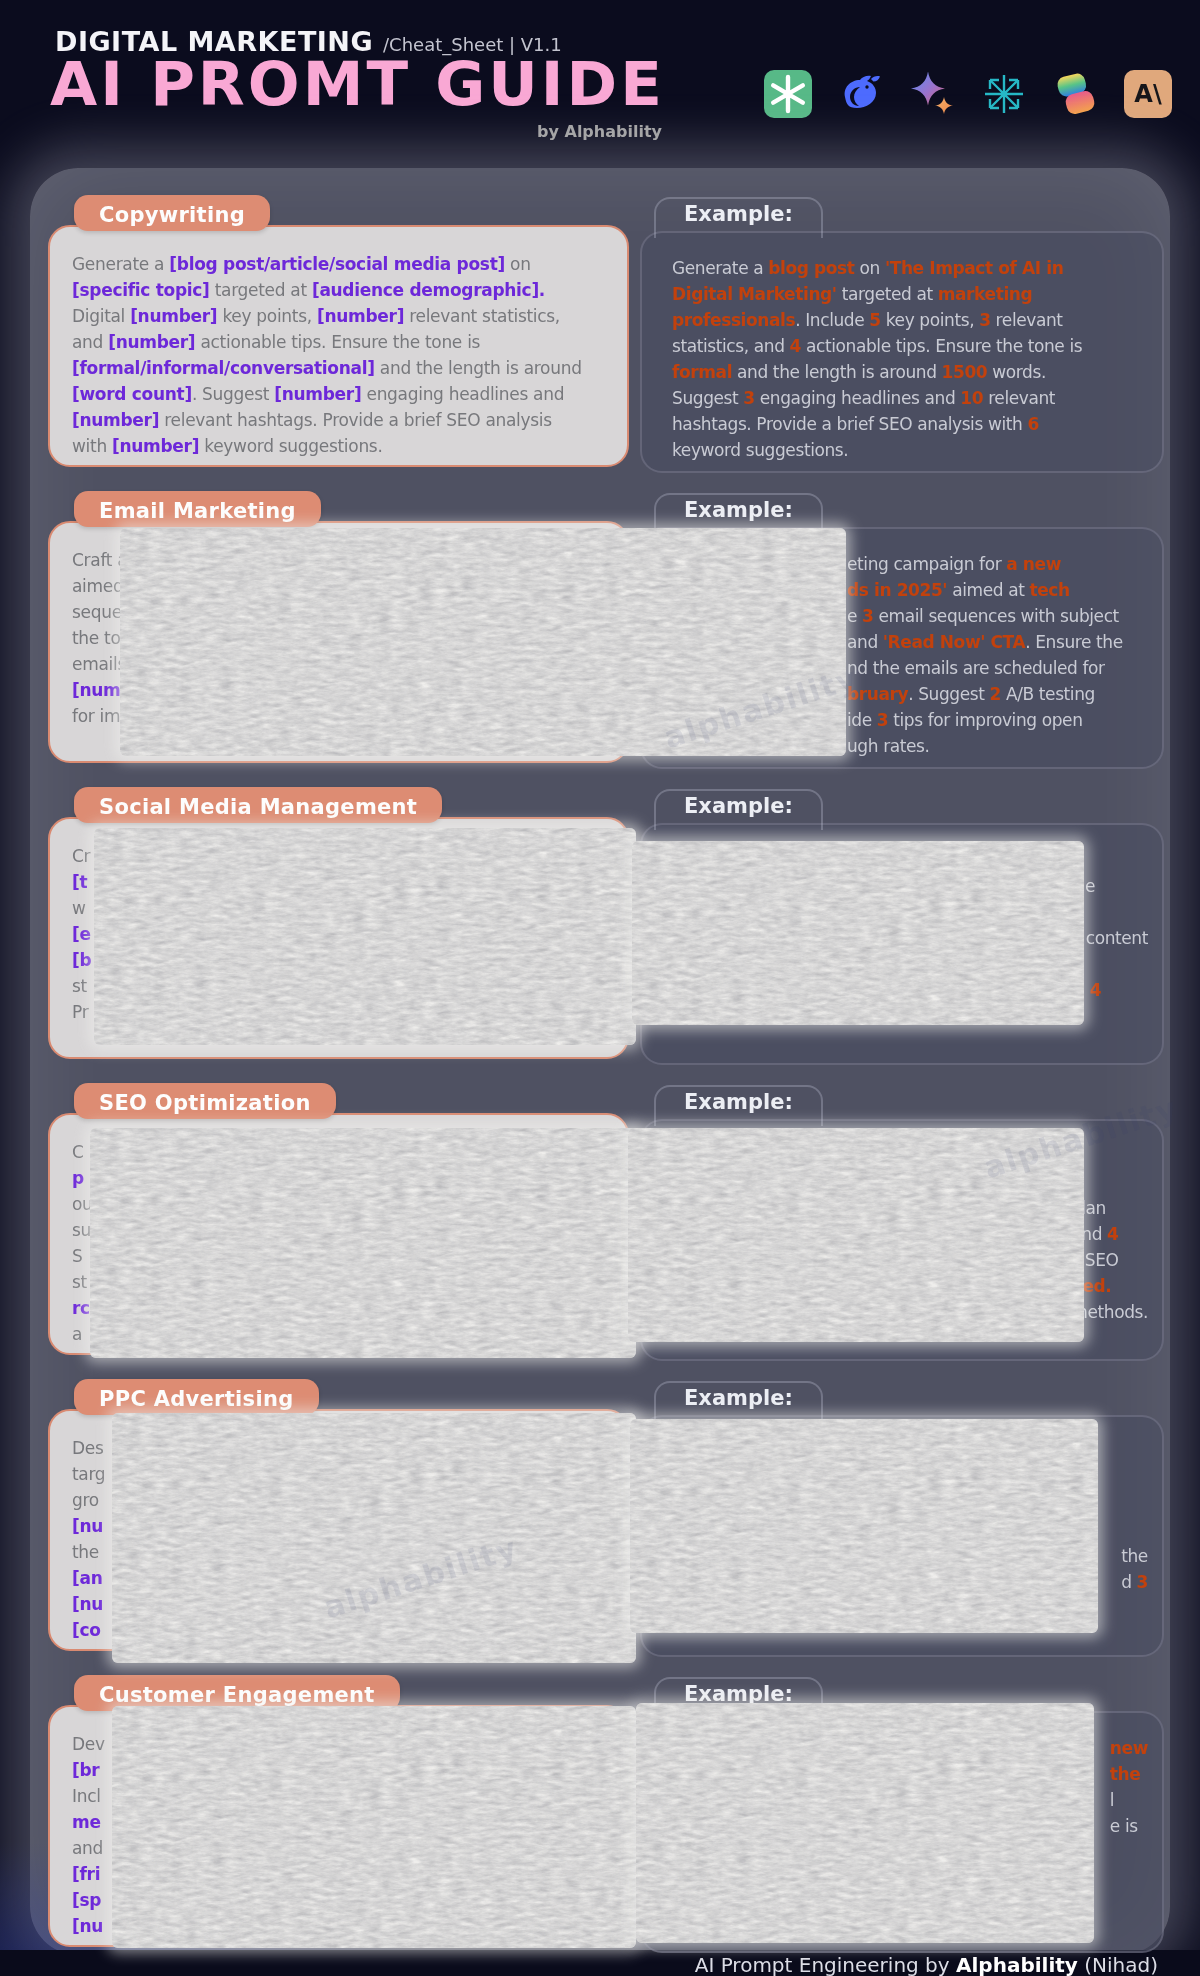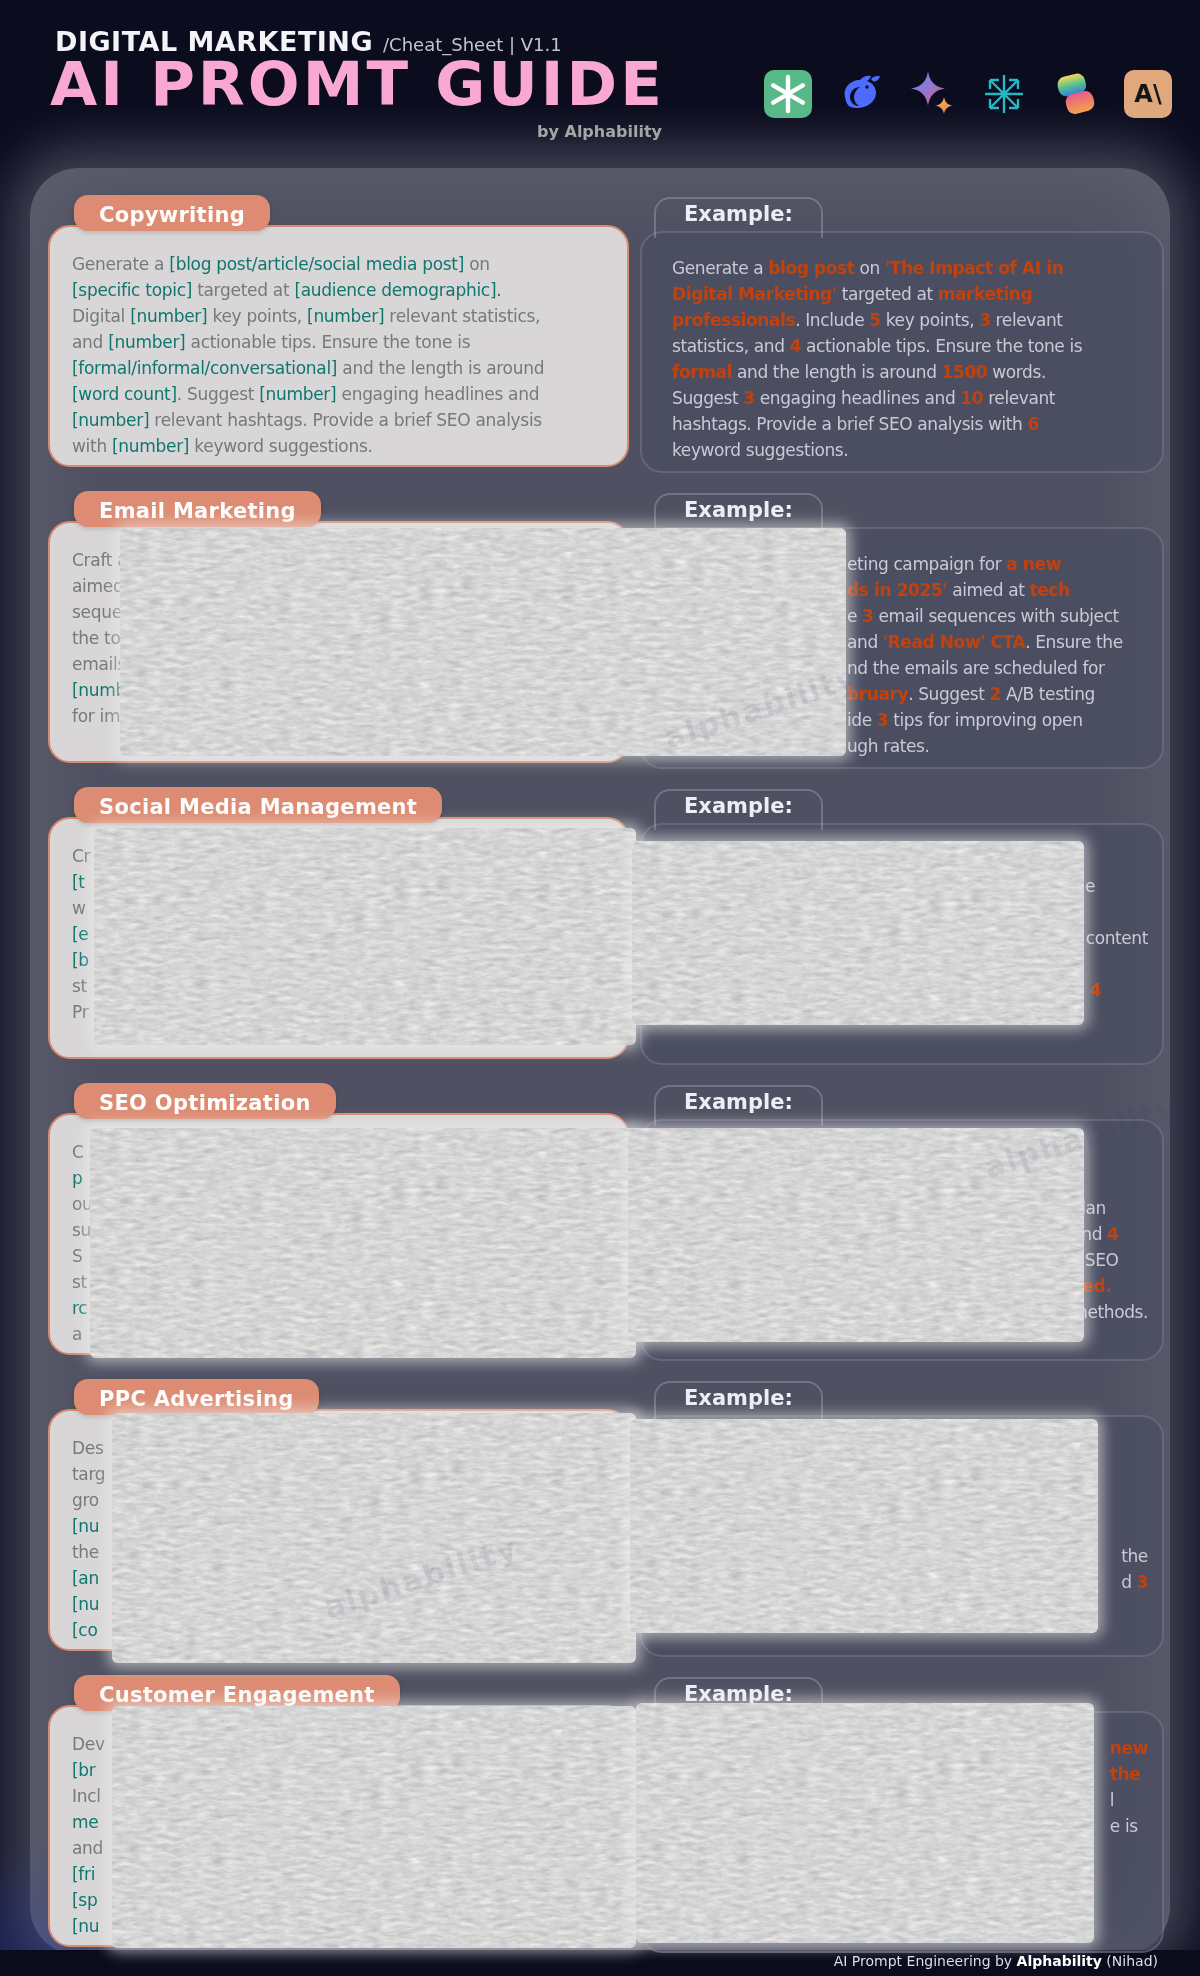--- a/index.html
+++ b/index.html
@@ -22,21 +22,21 @@
          box-shadow:0 0 50px 22px rgba(195,196,212,.30), inset 0 0 90px rgba(255,255,255,.10);}
   #sections{position:absolute;left:48px;top:195px;width:1104px;}
 
   .section{position:relative;height:296px;}
   .pill{position:absolute;left:26px;top:0;background:#dd8c73;color:#fdfdfd;font-weight:bold;font-size:21px;
         padding:8px 25px 4px;border-radius:14px;z-index:3;letter-spacing:.3px;box-shadow:0 2px 4px rgba(0,0,0,.15);}
   .card-left{position:absolute;left:0;top:30px;width:577px;height:238px;background:#d8d6d7;
              border:2px solid #d98a71;border-radius:22px;z-index:2;}
   .plines{position:absolute;left:22px;top:24px;right:6px;font-size:17px;line-height:26px;
           color:#77787c;letter-spacing:-.3px;}
-  .plines .hl{color:#0f766e;font-weight:normal;text-align:center;}
+  .plines .hl{color:#6d28d9;font-weight:bold;text-align:center;}
 
   .ex-head{position:absolute;left:606px;top:2px;z-index:3;padding:3px 28px 12px;
            border:2px solid rgba(200,202,220,.30);border-bottom:none;border-radius:16px 16px 0 0;}
   .ex-label{color:#eceef4;font-weight:bold;font-size:21px;margin-top:40px;}
   .card-right{position:absolute;left:592px;top:36px;width:520px;height:238px;background:rgba(74,76,97,.60);
               border:2px solid rgba(170,172,192,.25);border-radius:22px;z-index:2;}
   .elines{position:absolute;left:30px;right:6px;top:22px;font-size:17px;line-height:26px;
           color:#c9cbd4;letter-spacing:-.4px;}
   .elines.indent{left:205px;right:auto;width:320px;}
   .elines.frag{left:auto;right:14px;text-align:left;}
@@ -48,21 +48,21 @@
          box-shadow:0 0 14px 5px rgba(240,240,238,.55);overflow:hidden;}
   .noise svg{position:absolute;left:0;top:0;width:100%;height:100%;opacity:.85;}
 
   .wm{position:absolute;z-index:6;font-weight:bold;color:rgba(50,55,110,.10);
       transform:rotate(-18deg);font-size:30px;letter-spacing:2px;}
 
   
   #bottomband{position:absolute;left:0;top:1950px;width:1200px;height:26px;background:#0a0b1b;}
   #blueglow{position:absolute;left:0;top:1840px;width:420px;height:136px;
             background:radial-gradient(ellipse at 8% 100%, rgba(45,60,160,.45), rgba(45,60,160,0) 70%);}
-  #credit{position:absolute;right:42px;top:1953px;font-size:14px;color:#dcdde6;}
+  #credit{position:absolute;right:42px;top:1953px;font-size:20px;color:#dcdde6;}
   #credit b{color:#ffffff;}
 </style>
 </head>
 <body>
 
 <svg width="0" height="0" style="position:absolute" aria-hidden="true">
   <defs>
     <filter id="grain" x="0%" y="0%" width="100%" height="100%">
       <feTurbulence type="fractalNoise" baseFrequency="0.07 0.23" numOctaves="4" seed="11" stitchTiles="stitch"></feTurbulence>
       <feColorMatrix type="matrix" values="0 0 0 0 0.42  0 0 0 0 0.42  0 0 0 0 0.44  0.6 0.6 0.6 0 -0.45"></feColorMatrix>

